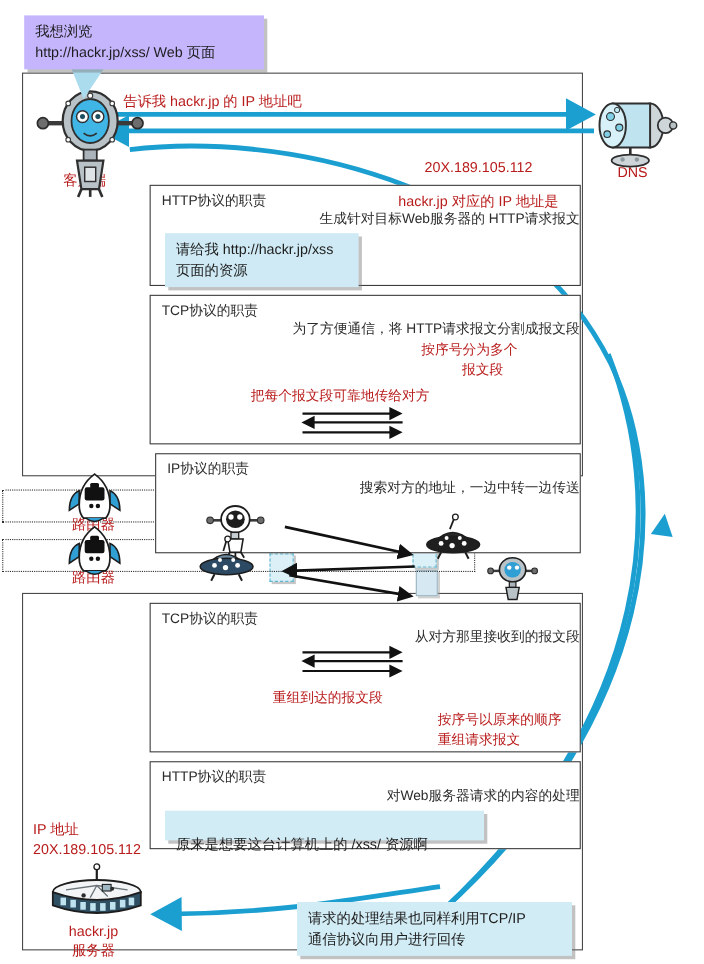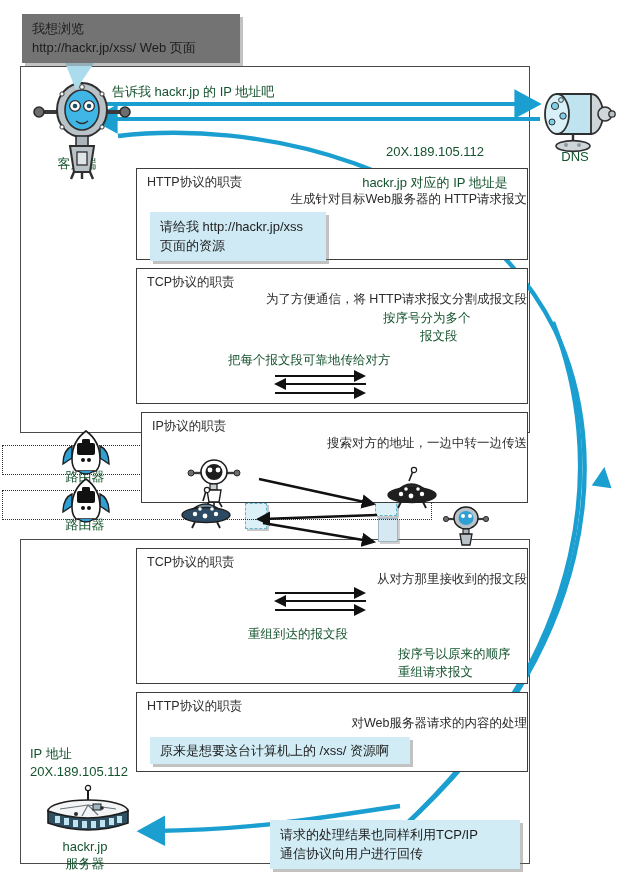--- a/index.html
+++ b/index.html
@@ -36,38 +36,38 @@
     font-size:12.5px;
     line-height:17px;
     white-space:nowrap;
   }
   .pbox .ptitle{padding:5px 0 0 10px;}
   .pbox .pline{padding:0 0 0 10px;text-align:right;}
 
   
   .bubble{
     position:absolute;
-    background:#737373;
+    background:#c4b5fd;
     color:#1d1d1d;
     font-size:13px;
     line-height:19px;
     padding:5px 9px 6px 10px;
     box-sizing:border-box;
     box-shadow:3px 3px 0 rgba(120,120,120,.45);
     white-space:nowrap;
     z-index:9;
   }
   .bubble.pale{background:#cfeaf4;}
   .bubble.pale2{background:#d2ecf5;}
   .bubble .b2{display:block;}
 
   
   .lbl{
     position:absolute;
-    color:#14532d;
+    color:#b91c1c;
     font-size:13px;
     line-height:17px;
     white-space:nowrap;
     z-index:7;
   }
   .lbl.small{font-size:12.5px;}
   .lbl.c{text-align:center;}
 
   
   .routerrow{
@@ -377,21 +377,21 @@
       <i></i>
       <i></i>
   </div>
   <div class="lbl small" style="left:398px;top:646px;">按序号以原来的顺序</div>
   <div class="lbl small" style="left:398px;top:664px;">重组请求报文</div>
 
   <div class="pbox" style="left:136px;top:692px;width:392px;height:80px;">
     <div class="ptitle">HTTP协议的职责</div>
     <div class="pline">对Web服务器请求的内容的处理</div>
   </div>
-  <div class="bubble pale2" style="left:150px;top:737px;width:260px;height:27px;padding-top:4px;">原来是想要这台计算机上的 /xss/ 资源啊</div>
+  <div class="bubble pale2" style="left:150px;top:737px;width:290px;height:27px;padding-top:21px;">原来是想要这台计算机上的 /xss/ 资源啊</div>
 
   <div class="lbl" style="left:30px;top:745px;">IP 地址</div>
   <div class="lbl" style="left:30px;top:763px;">20X.189.105.112</div>
 
   <svg class="svgtop" width="120" height="70" style="left:42px;top:785px;">
     <g transform="translate(4,2)">
       <line x1="42" y1="2" x2="42" y2="18" stroke="#1d1d1d" stroke-width="2"></line>
       <circle cx="42" cy="1" r="2.6" fill="#ffffff" stroke="#1d1d1d" stroke-width="1.2"></circle>
       <ellipse cx="42" cy="24" rx="40" ry="11" fill="#f2f4f5" stroke="#1d1d1d" stroke-width="1.6"></ellipse>
       <path d="M14,22 L42,18 L70,22" fill="none" stroke="#6b7479" stroke-width="1.2"></path>

